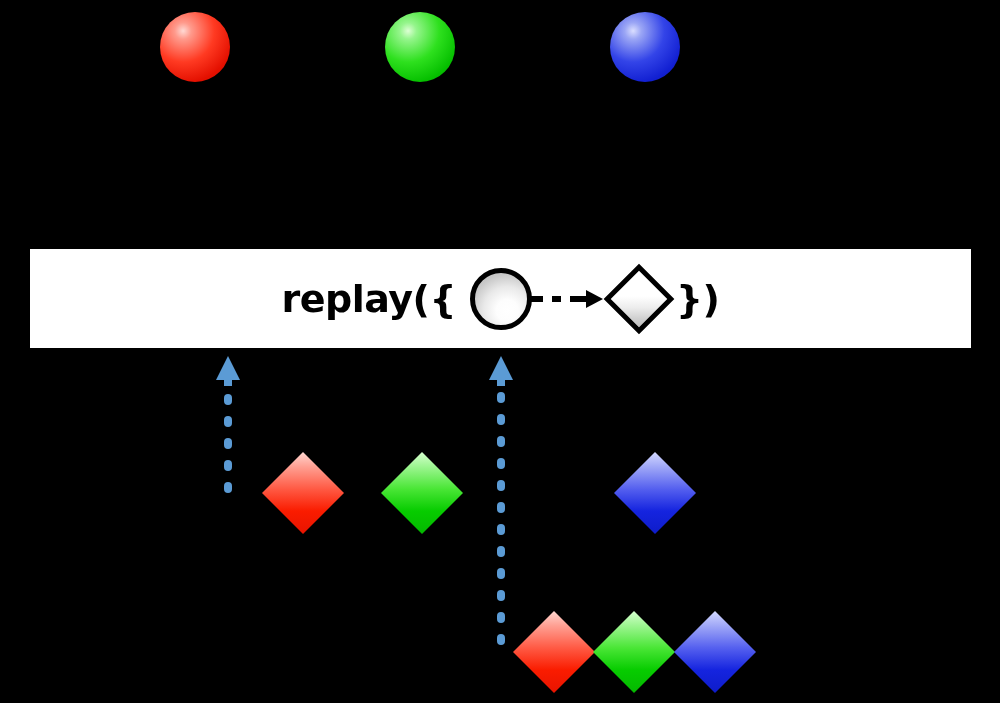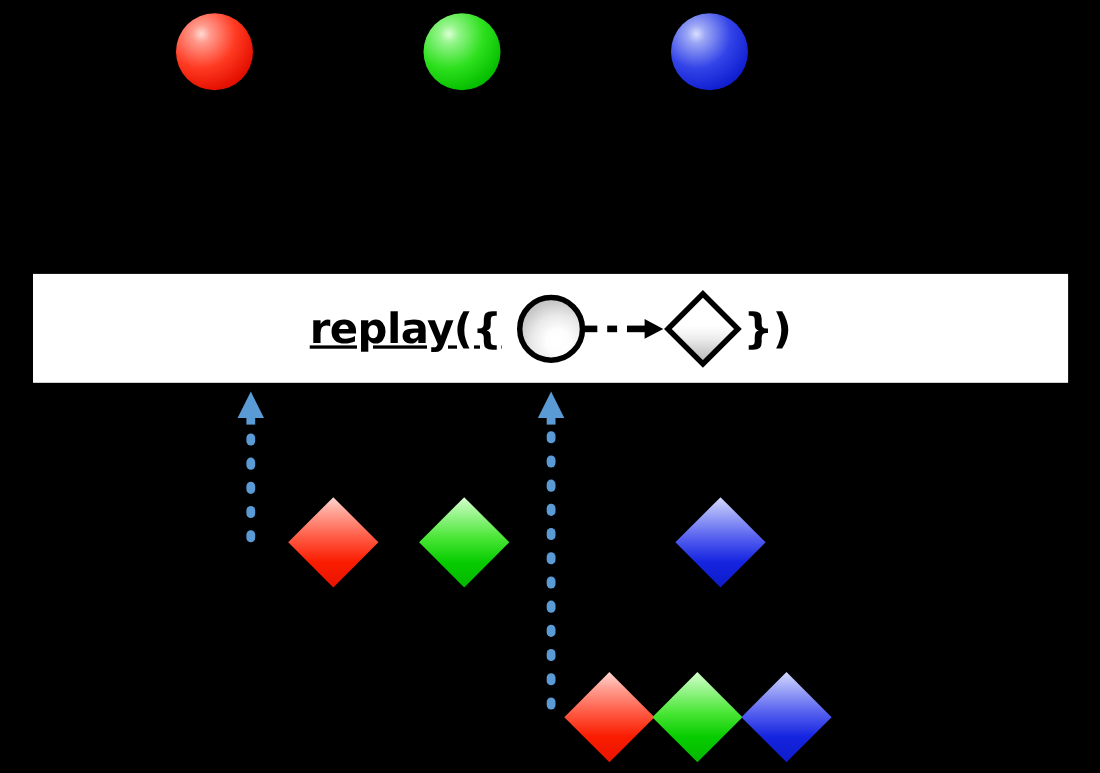--- a/index.html
+++ b/index.html
@@ -55,21 +55,21 @@
     gap: 0px;
   }
   .expr-text {
     font-family: "DejaVu Sans", sans-serif;
     font-weight: bold;
     font-size: 38px;
     color: #000000;
     line-height: 1;
     letter-spacing: -0.5px;
   }
-  .expr-text.open  { margin-right: 14px; text-decoration: underline; }
+  .expr-text.open  { margin-right: 14px; }
   .expr-text.close { margin-left: 2px; }
 
   
   .marble {
     width: 62px;
     height: 62px;
     border-radius: 50%;
     border: 5px solid #000000;
     background: radial-gradient(circle at 62% 72%,
                 #ffffff 0%, #fdfdfd 22%, #e9e9e9 48%, #c9c9c9 72%, #b4b4b4 100%);

